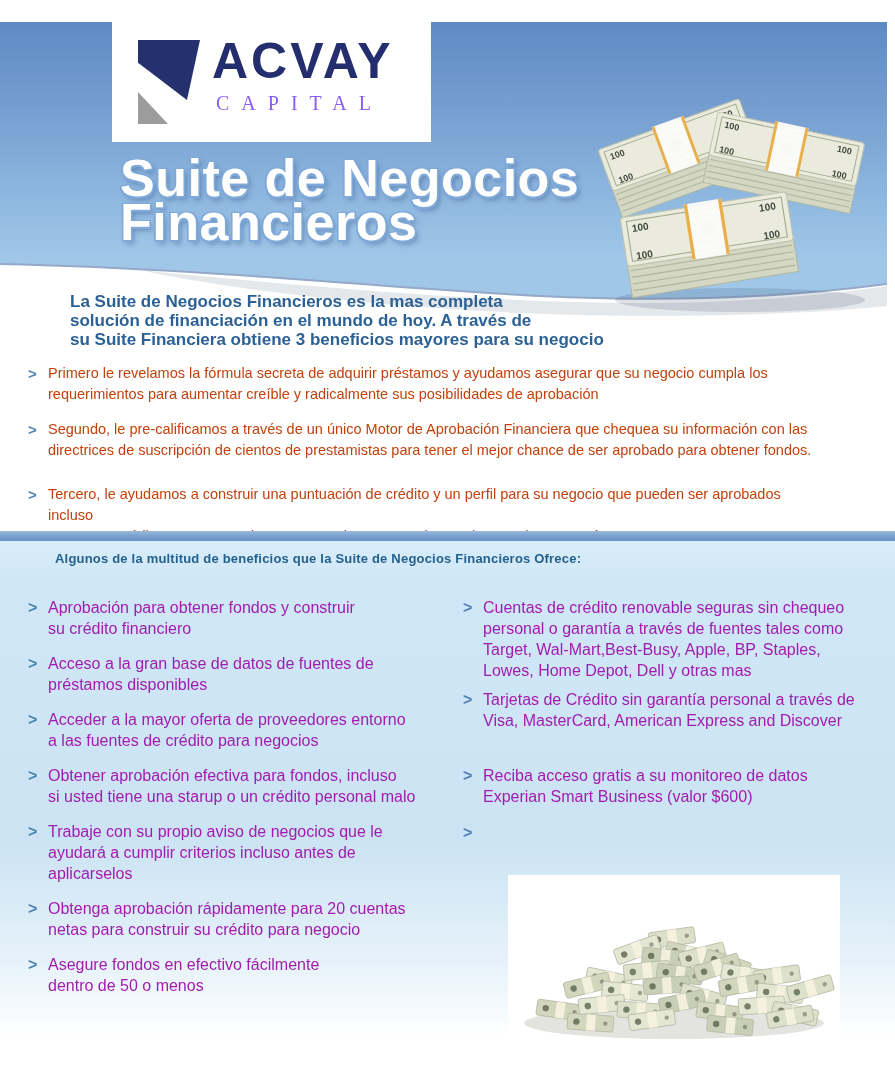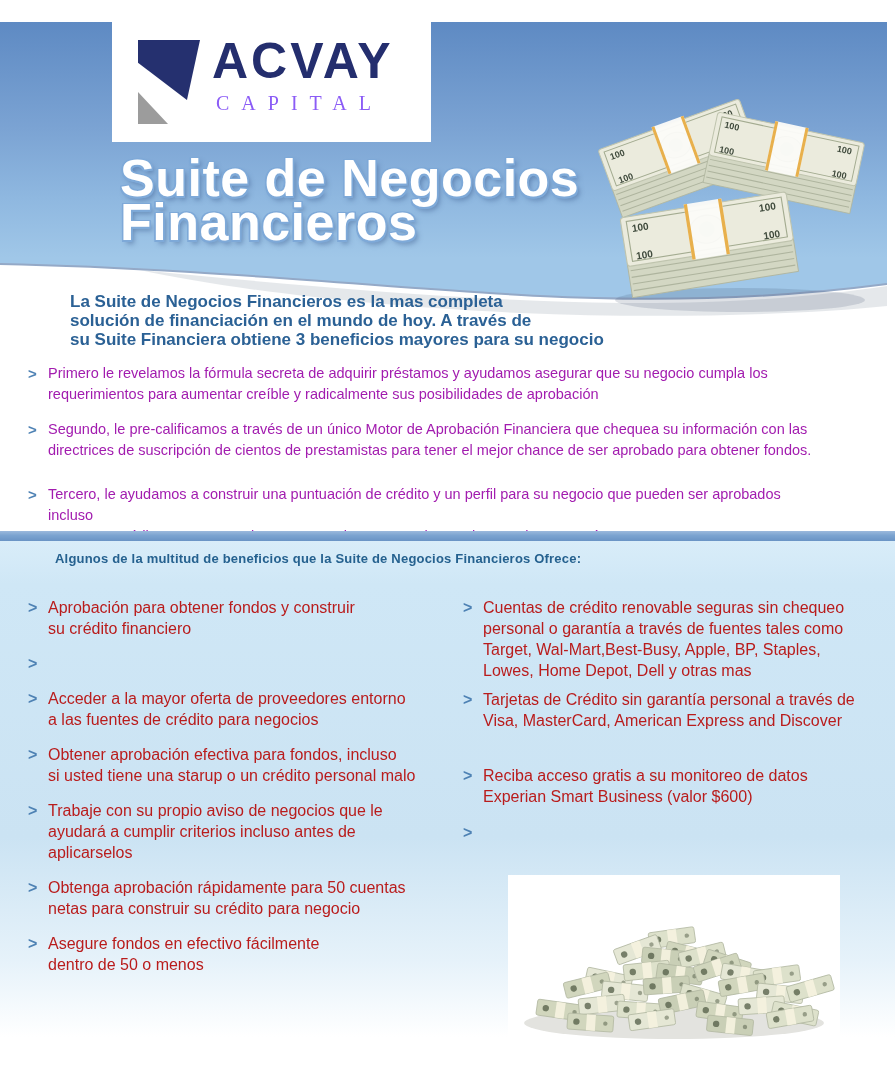--- a/index.html
+++ b/index.html
@@ -34,35 +34,35 @@
 
   
   .intro-text { position:absolute; left:38px; top:292px; width:620px; font-size:17px;
     line-height:19px; font-weight:bold; color:#2b6195; white-space:pre-line; z-index:6;margin-left:32px; }
 
   .kb-list { position:absolute; left:28px; top:363px; width:800px; }
   .kb-item { display:flex; }
   .kb-item.g1 { margin-bottom:14px; }
   .kb-item.g2 { margin-bottom:23px; }
   .chev { flex:0 0 20px; color:#4e82b4; font-weight:bold; font-size:15px; line-height:21px; }
-  .kb-text { white-space:pre-line; font-size:14.5px; line-height:21px; color:#a21caf; }
+  .kb-text { white-space:pre-line; font-size:14.5px; line-height:21px; color:#c2410c; }
 
   
   .divider-bar { position:absolute; left:0; top:531px; width:895px; height:10px;
     background:linear-gradient(180deg,#9bb9dc 0%,#7ba3d0 45%,#6a94c5 100%); }
   .benefits-section { position:absolute; left:0; top:541px; width:895px; height:539px;
     background:linear-gradient(180deg,#d9edf9 0%,#cfe7f6 8%,#cbe3f3 55%,#e6f2fa 78%,#ffffff 92%); }
   .benefits-heading { position:absolute; left:55px; top:551px; font-size:13px; font-weight:bold;
     color:#25618f; letter-spacing:0.2px; }
 
   .col { position:absolute; top:597px; }
   .col-left { left:28px; width:425px; }
   .col-right { left:463px; width:428px; }
   .col-item { display:flex; margin-bottom:14px; }
-  .col-text { white-space:pre-line; font-size:16px; line-height:21px; color:#b91c1c; }
+  .col-text { white-space:pre-line; font-size:16px; line-height:21px; color:#a21caf; }
   .col .chev { font-size:16px; }
   .rc0 { margin-bottom:8px; }
   .rc1 { margin-bottom:34px; }
   .rc2 { margin-bottom:15px; }
 
   .money-pile-box { position:absolute; left:508px; top:875px; width:332px; height:180px;
     background:#ffffff; z-index:4; }
   .money-pile-box svg { display:block; width:100%; height:100%; }
 </style>
 </head>
@@ -145,40 +145,42 @@
   <div class="benefits-heading">Algunos de la multitud de beneficios que la Suite de Negocios Financieros Ofrece:</div>
 
   <div class="col col-left">
     <div class="col-item">
       <span class="chev">&gt;</span>
       <span class="col-text">Aprobación para obtener fondos y construir
 su crédito financiero</span>
     </div>
     <div class="col-item">
       <span class="chev">&gt;</span>
+      <span class="col-text">Acceso a la gran base de datos de fuentes de
+préstamos disponibles</span>
     </div>
     <div class="col-item">
       <span class="chev">&gt;</span>
       <span class="col-text">Acceder a la mayor oferta de proveedores entorno
 a las fuentes de crédito para negocios</span>
     </div>
     <div class="col-item">
       <span class="chev">&gt;</span>
       <span class="col-text">Obtener aprobación efectiva para fondos, incluso
 si usted tiene una starup o un crédito personal malo</span>
     </div>
     <div class="col-item">
       <span class="chev">&gt;</span>
       <span class="col-text">Trabaje con su propio aviso de negocios que le
 ayudará a cumplir criterios incluso antes de
 aplicarselos</span>
     </div>
     <div class="col-item">
       <span class="chev">&gt;</span>
-      <span class="col-text">Obtenga aprobación rápidamente para 50 cuentas
+      <span class="col-text">Obtenga aprobación rápidamente para 20 cuentas
 netas para construir su crédito para negocio</span>
     </div>
     <div class="col-item">
       <span class="chev">&gt;</span>
       <span class="col-text">Asegure fondos en efectivo fácilmente
 dentro de  50 o menos</span>
     </div>
   </div>
 
   <div class="col col-right">

